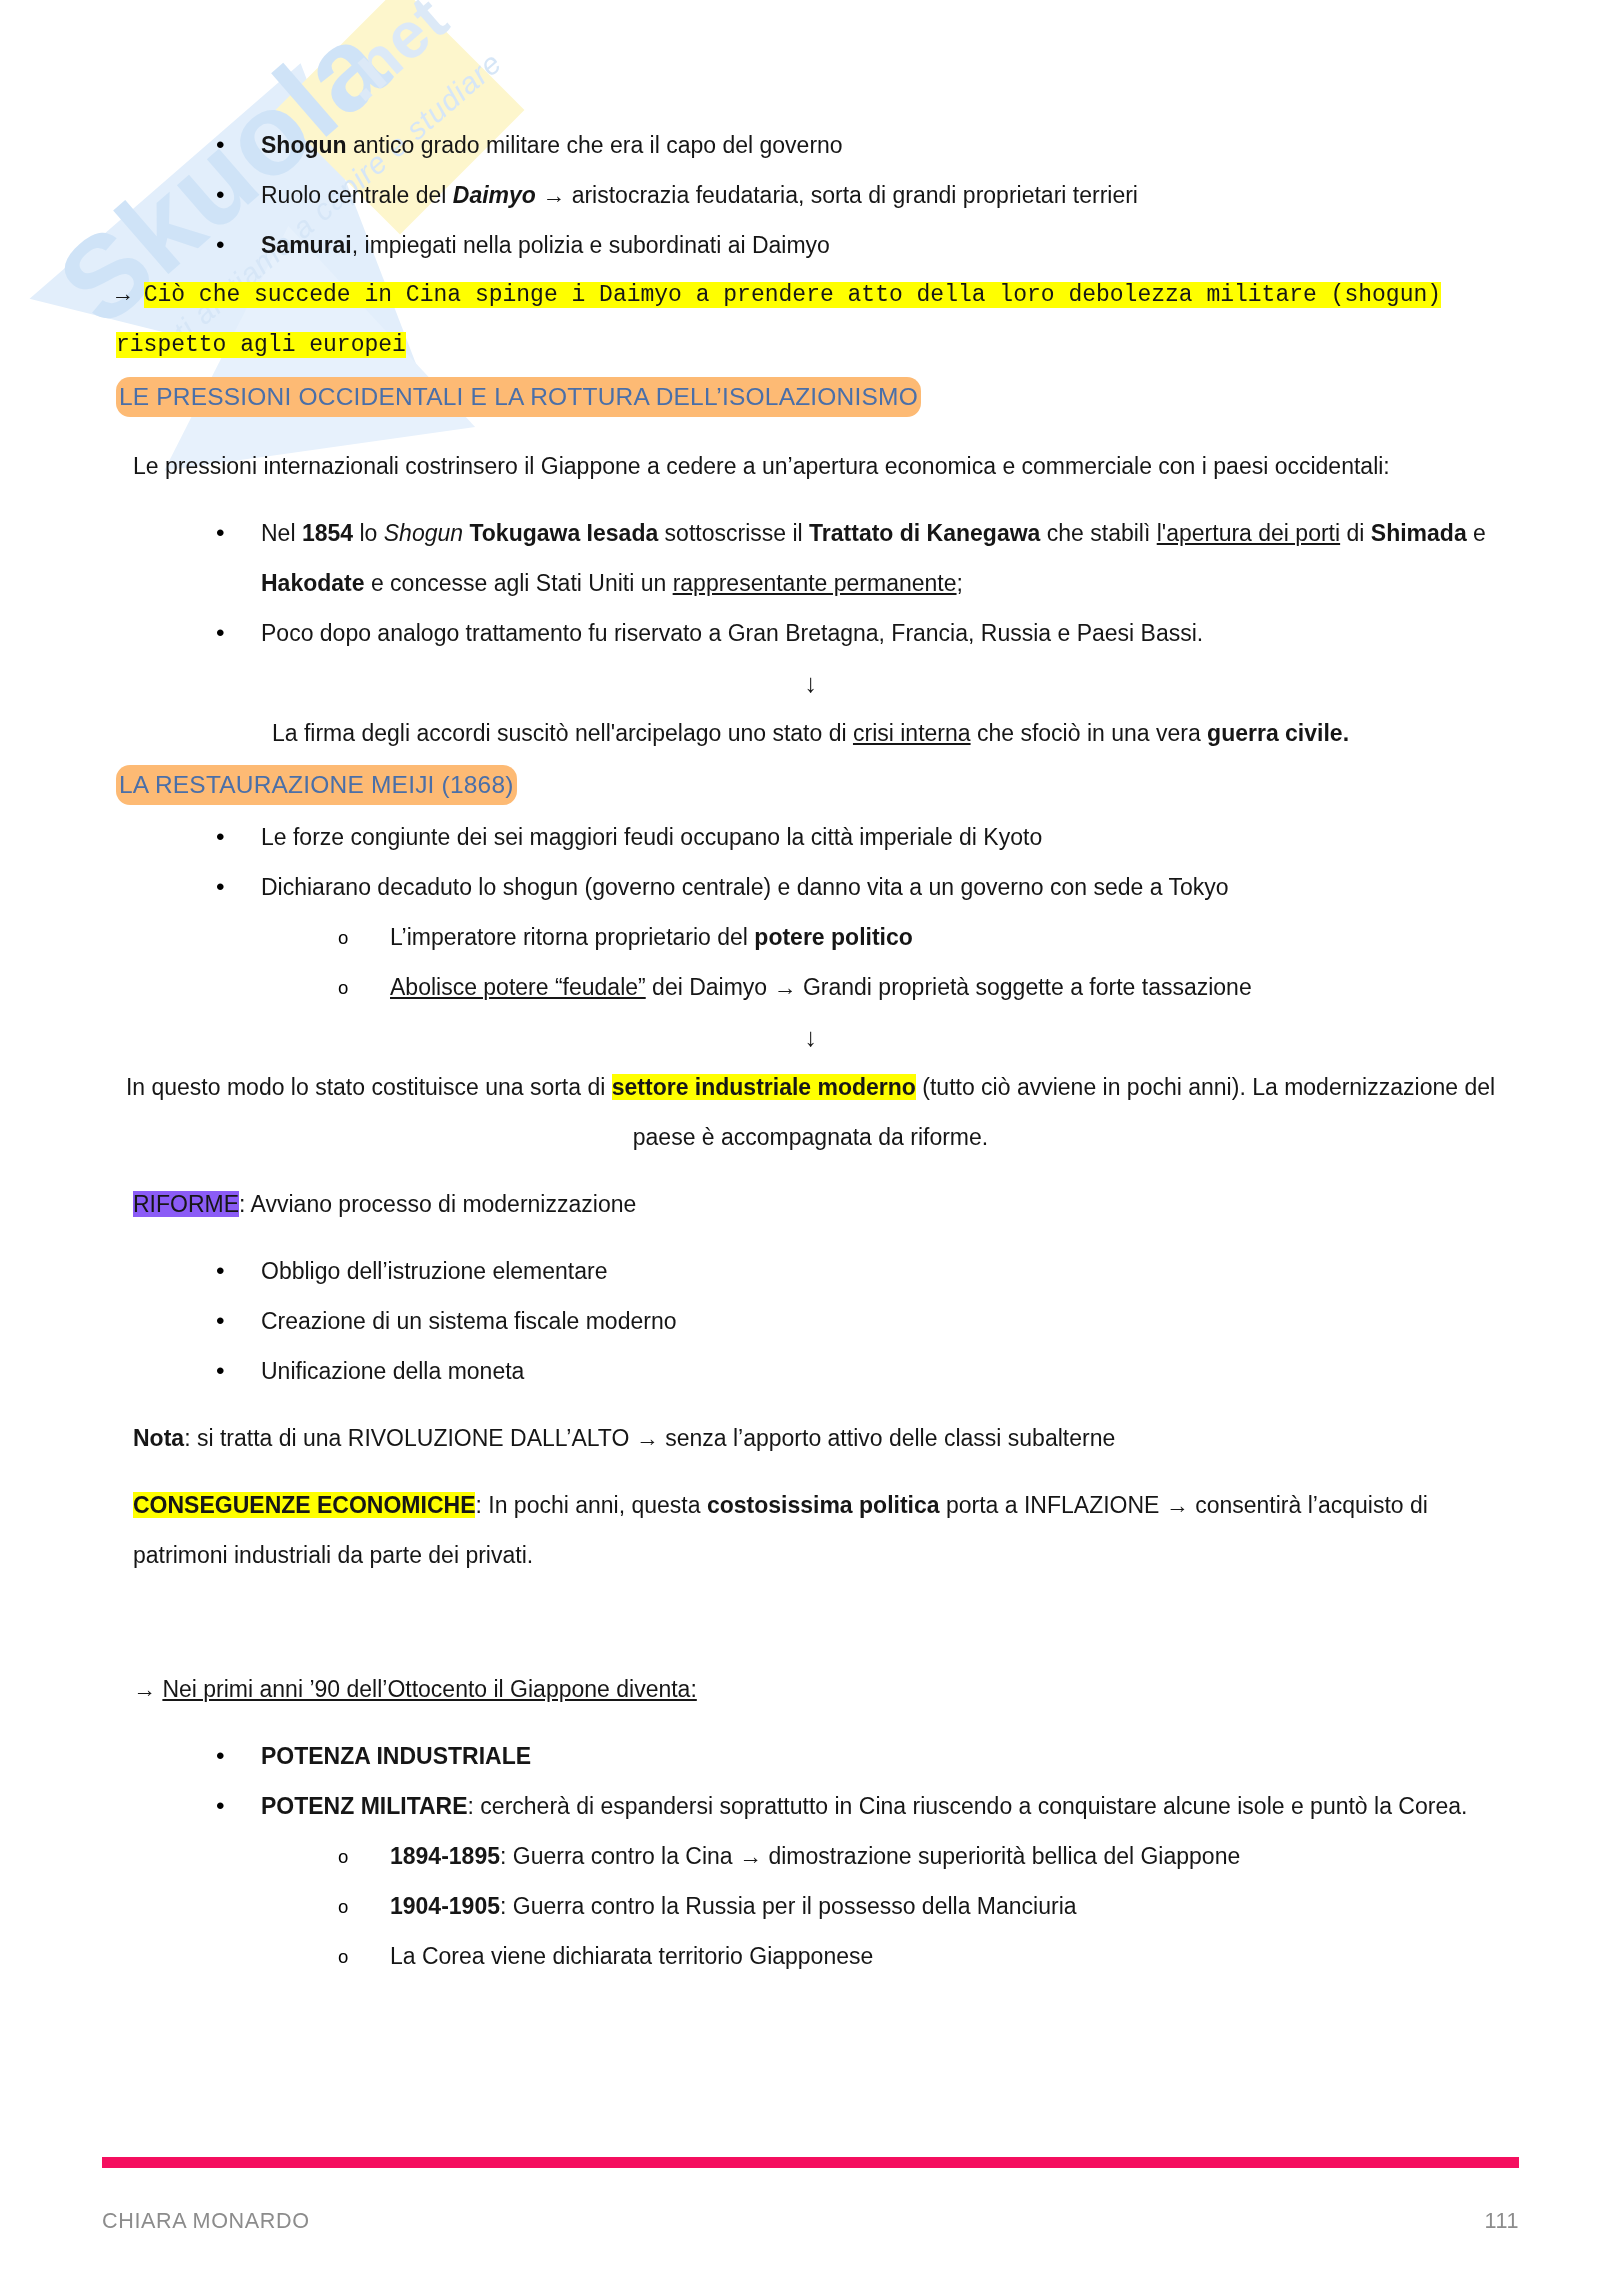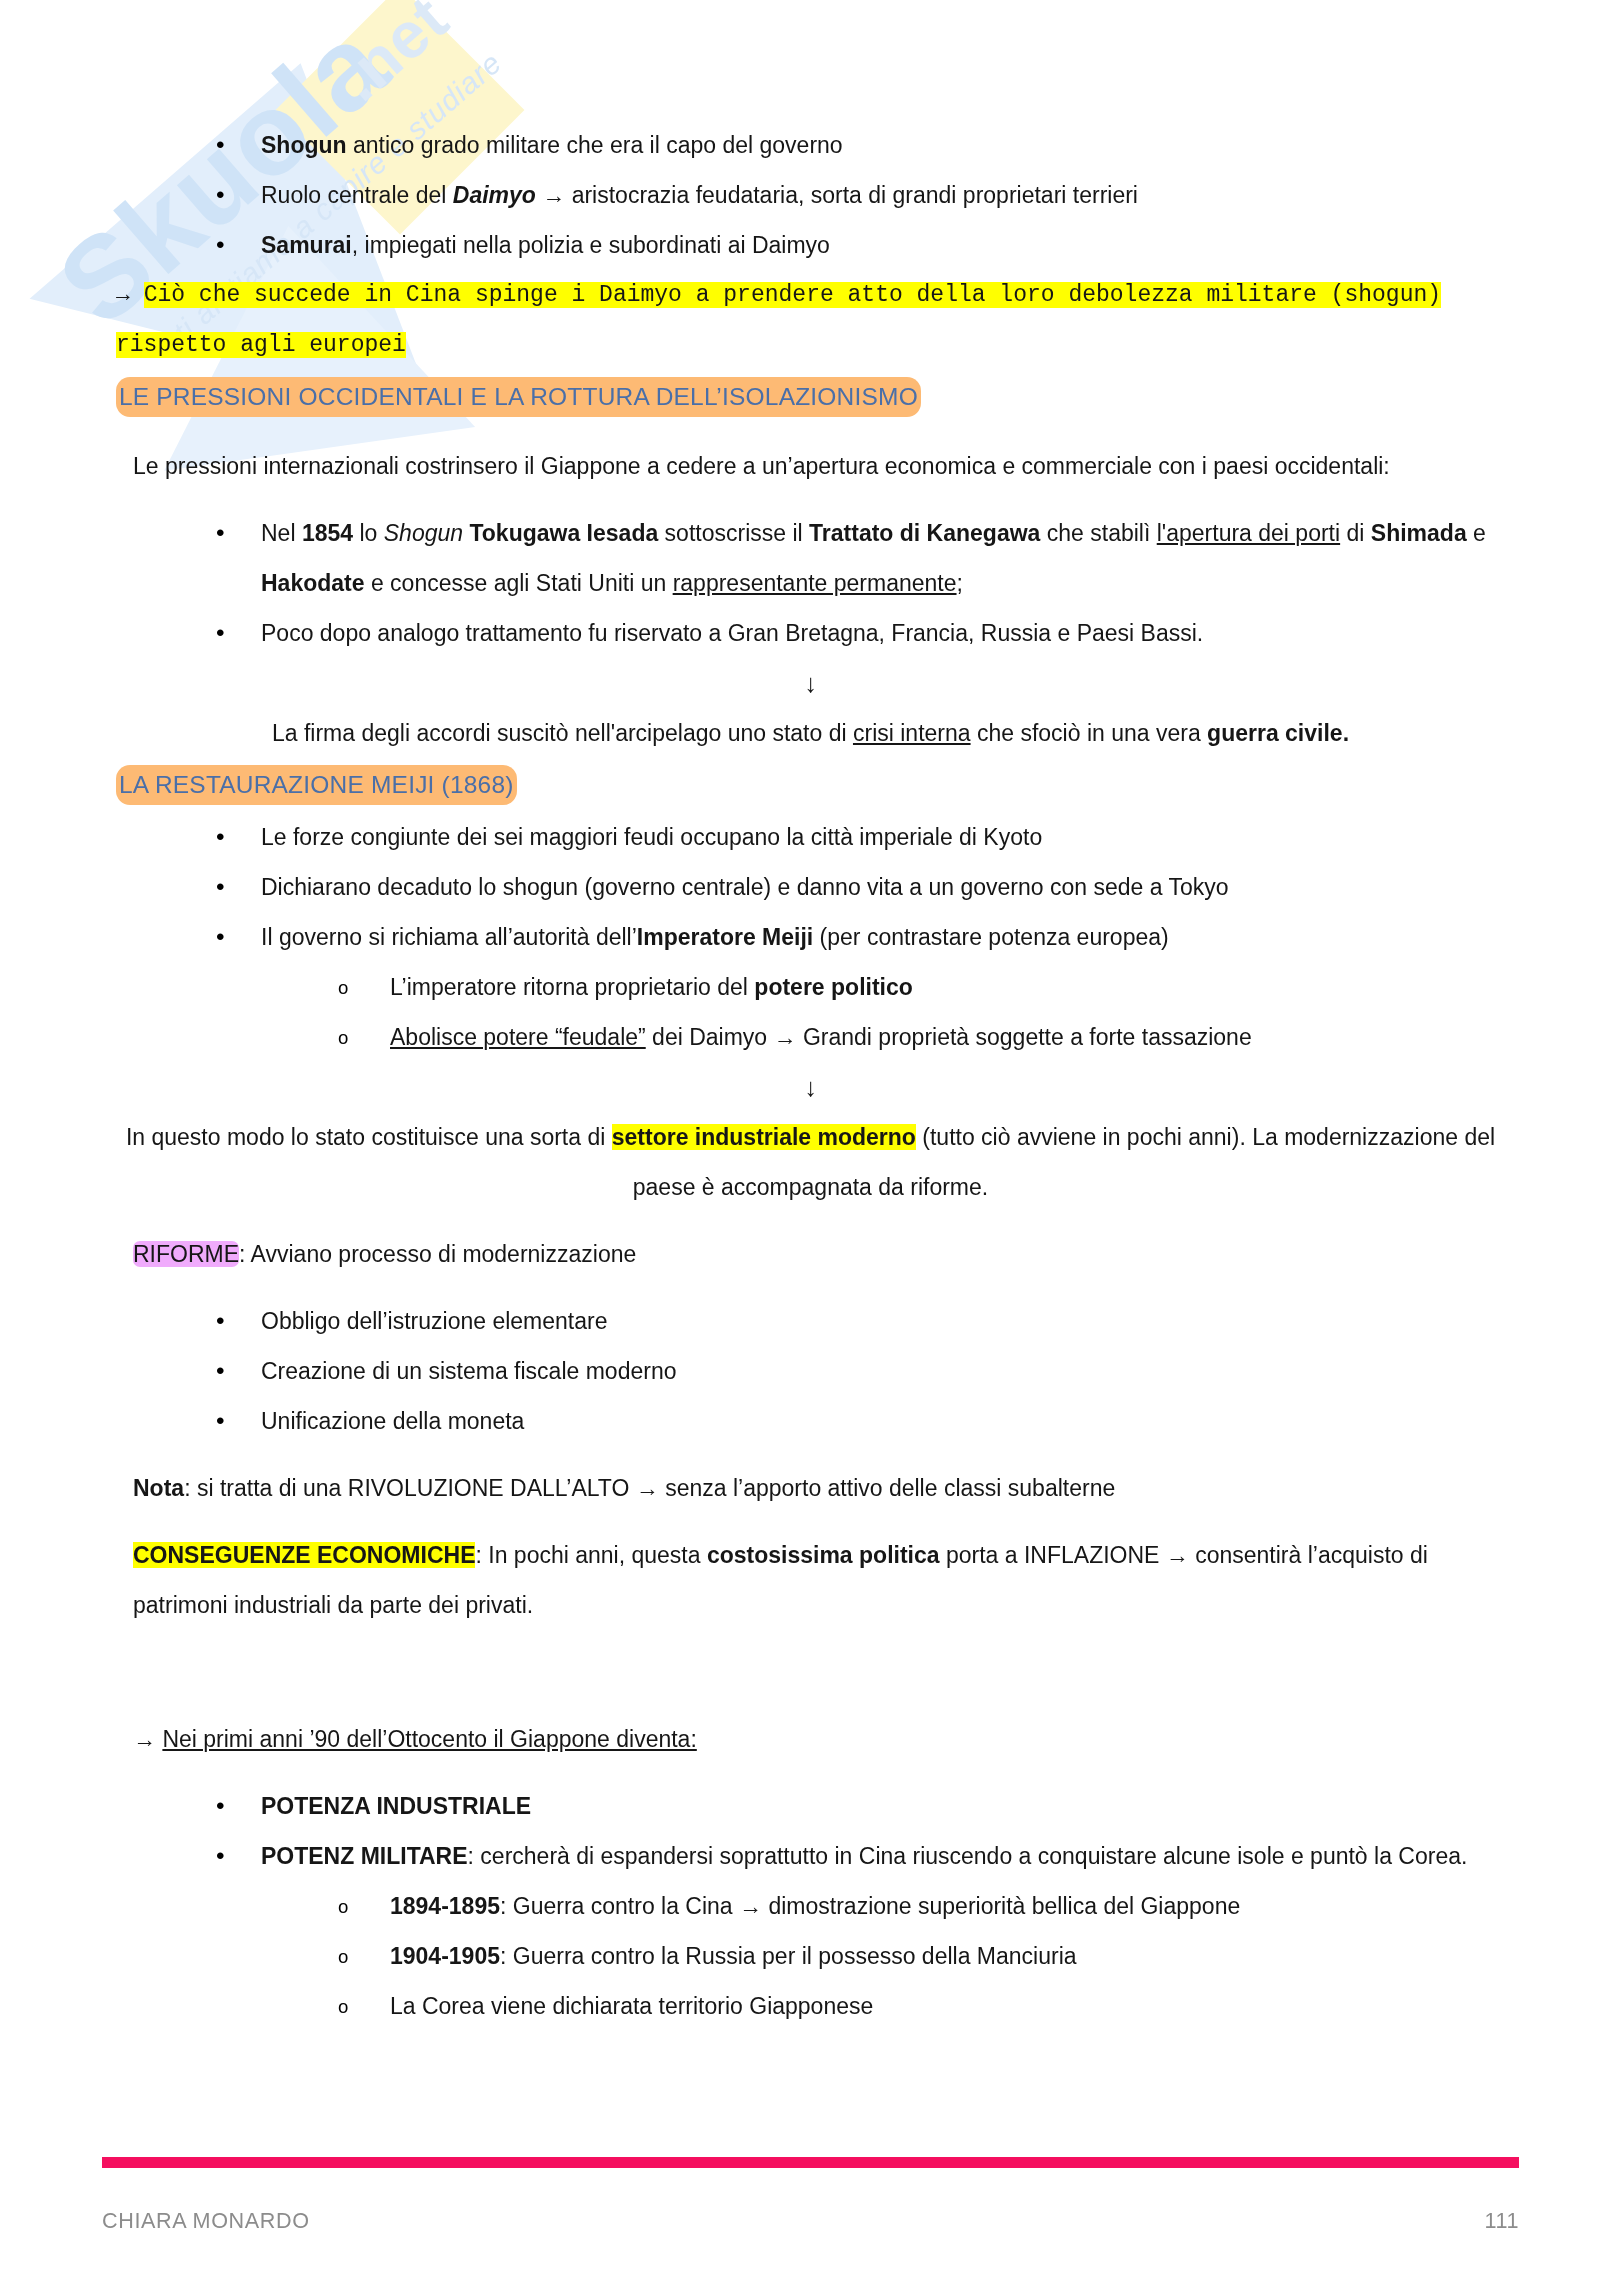--- a/index.html
+++ b/index.html
@@ -111,21 +111,21 @@
     margin: 0;
     color: #161616;
     font-weight: normal;
   }
 
   b, strong { font-weight: bold; }
   i, em { font-style: italic; }
   u { }
 
   .hl-yellow { background: #ffff00; }
-  .hl-green  { background: #f0abfc; border-radius: 7px; }
+  .hl-green  { background: #8b5cf6; }
 
   
   .section-head {
     background: #fdba74;
     color: #4a6fa8;
     font-size: 24.5px;
     line-height: 40px;
     font-weight: normal;
     display: inline-block;
     padding: 0 2.9px;
@@ -285,23 +285,20 @@
       <span class="section-head">LA RESTAURAZIONE MEIJI (1868)</span>
     </div>
 
     <ul class="lvl1">
       <li>
         <span>Le forze congiunte dei sei maggiori feudi occupano la città imperiale di Kyoto</span>
       </li>
       <li>
         <span>Dichiarano decaduto lo shogun (governo centrale) e danno vita a un governo con sede a Tokyo</span>
       </li>
-      <li>
-        <span>Il governo si richiama all’autorità dell’</span><b>Imperatore Meiji</b><span> (per contrastare potenza europea)</span>
-      </li>
     </ul>
 
     <ul class="lvl2">
       <li>
         <span>L’imperatore ritorna proprietario del </span><b>potere politico</b>
       </li>
       <li>
         <u>Abolisce potere “feudale”</u><span> dei Daimyo → Grandi proprietà soggette a forte tassazione</span>
       </li>
     </ul>

